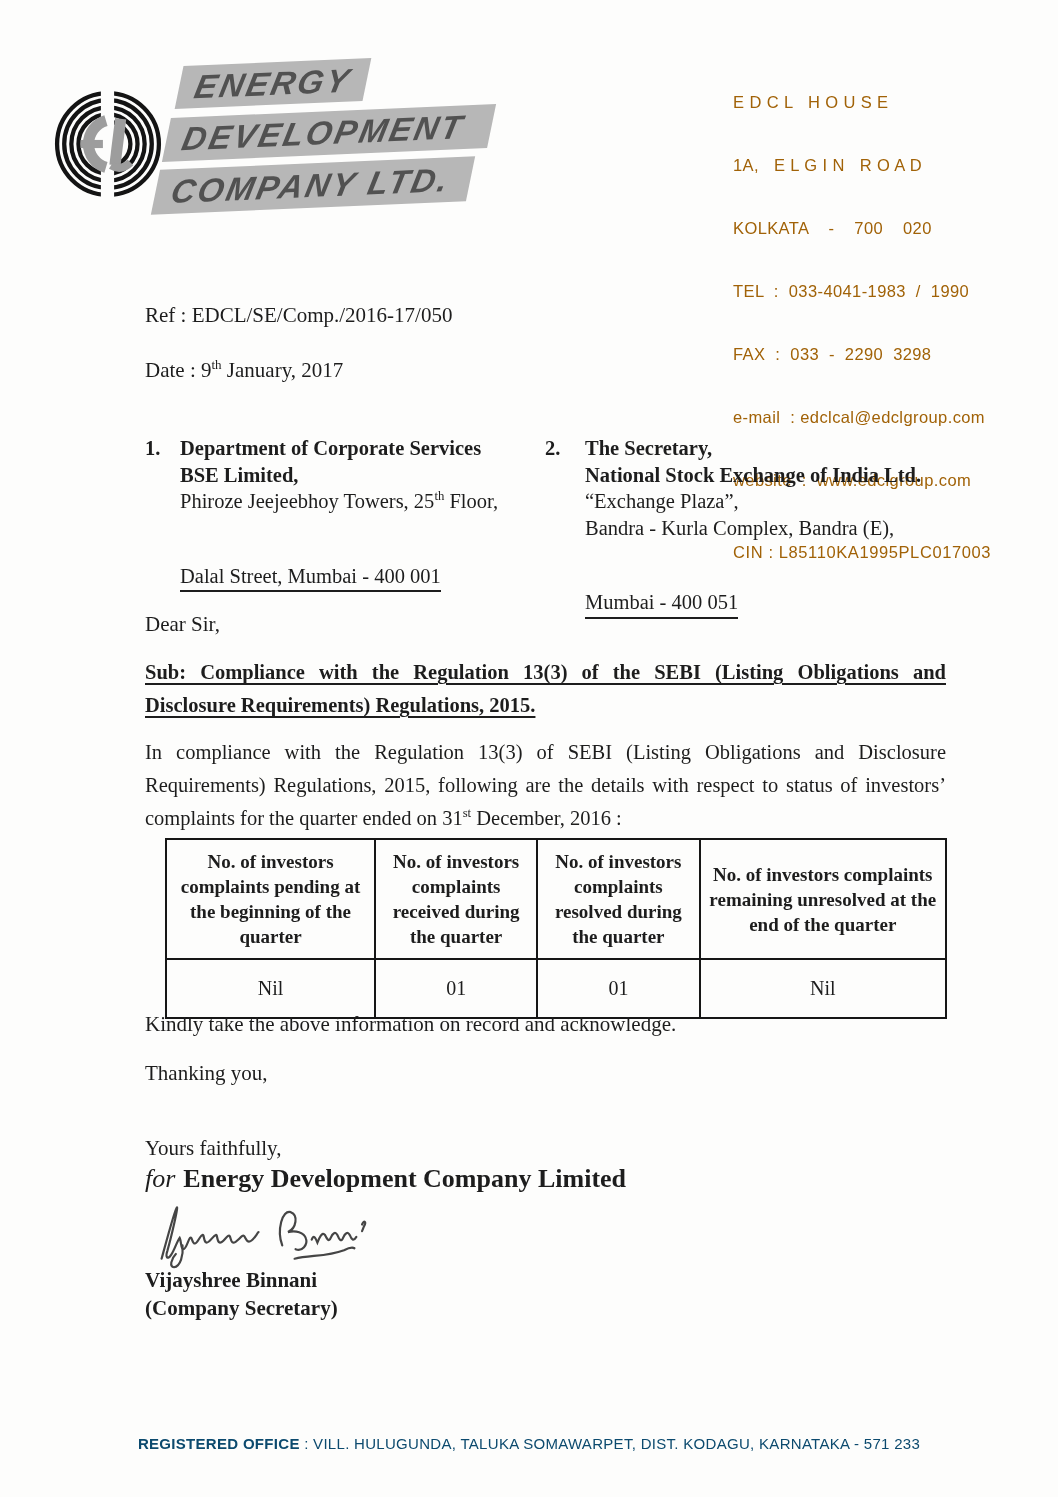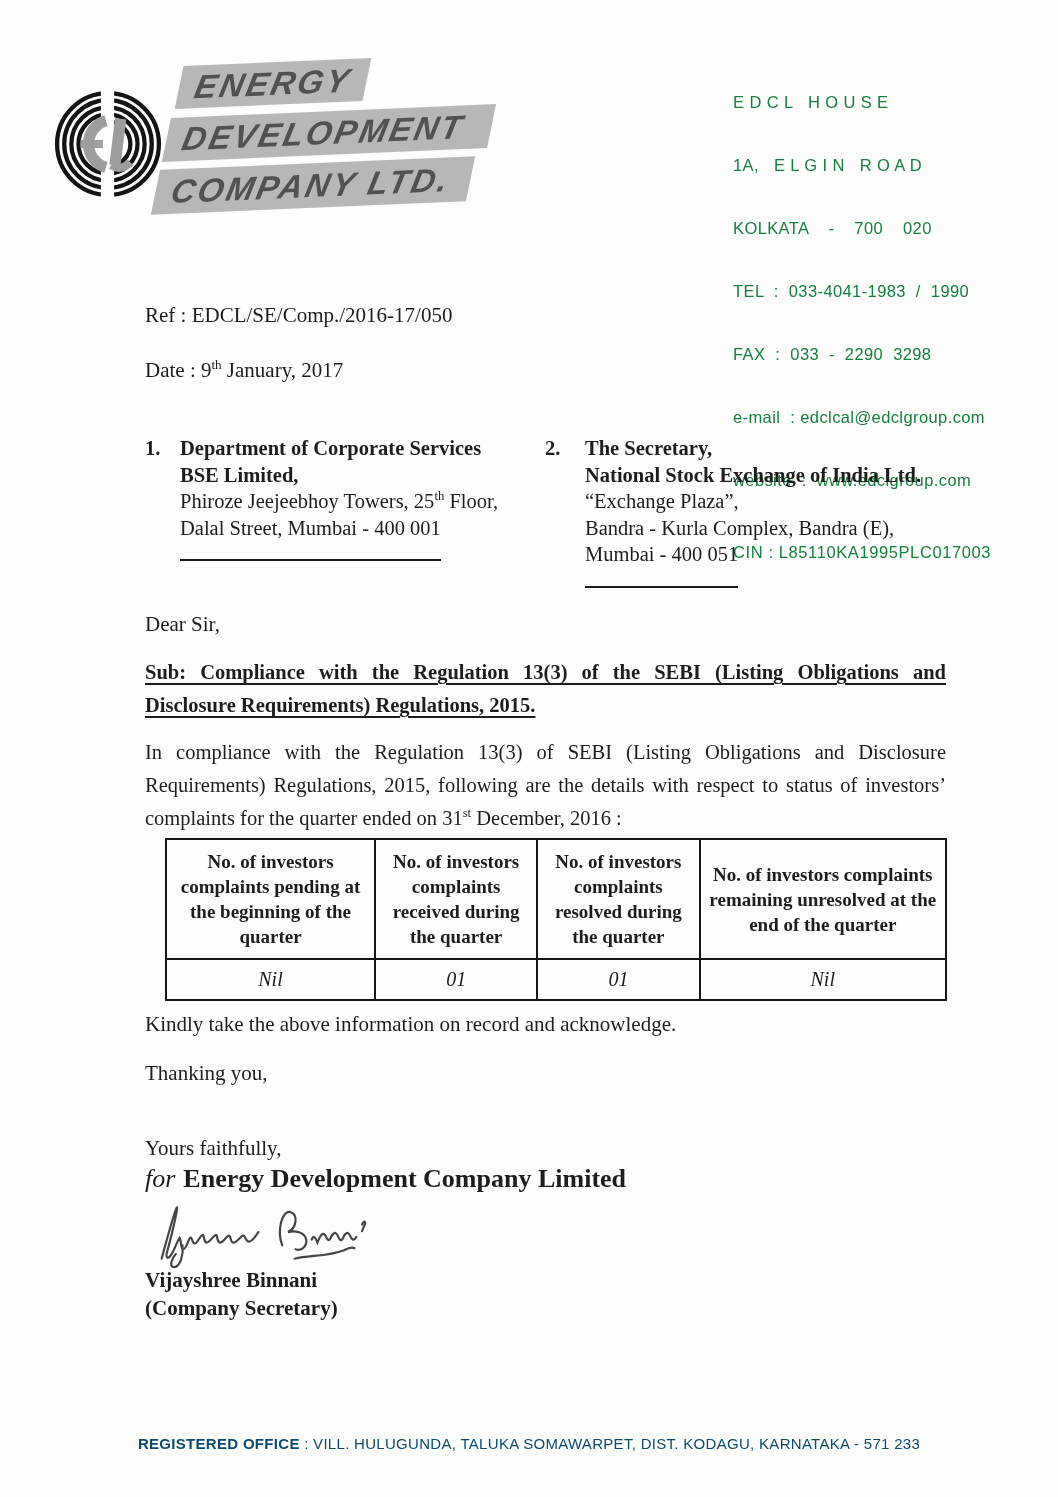--- a/index.html
+++ b/index.html
@@ -21,52 +21,52 @@
     font-family:"Liberation Sans", sans-serif; font-style:italic; font-weight:800;
     font-size:33px; letter-spacing:2.5px; color:#515151; white-space:nowrap;
   }
   .bar1 { left:130px; top:6px;  width:186px; height:43px; }
   .bar2 { left:118px; top:55px; width:322px; height:44px; }
   .bar3 { left:107px; top:107px; width:312px; height:45px; }
 
   .contact {
     position:absolute; left:733px; top:50px; width:290px;
     font-family:"Liberation Sans", sans-serif; font-size:16.5px; line-height:21px;
-    color:#15803d; white-space:pre; letter-spacing:0.4px;
+    color:#a16207; white-space:pre; letter-spacing:0.4px;
   }
   .contact .cin { margin-top:9px; font-size:16.5px; letter-spacing:0.6px; }
 
   
   .abs { position:absolute; left:145px; }
   .ref  { top:303px; font-size:21px; }
   .date { top:358px; font-size:21px; }
   sup { font-size:0.62em; vertical-align:super; line-height:0; }
 
   .recip { top:435px; font-size:20.5px; line-height:26.5px; }
   .recip .num { position:absolute; left:0; top:0; }
   .recip .lines { margin-left:35px; }
   .r1 { left:145px; width:400px; }
   .r2 { left:545px; width:420px; }
   .r2 .lines { margin-left:40px; }
   .b { font-weight:bold; }
-  .u-line { display:inline-block; border-bottom:2px solid #1d1d1d; padding-bottom:18px; }
+  .u-line { display:inline-block; border-bottom:2px solid #1d1d1d; padding-bottom:1px;margin-top:48px; }
 
   .salutation { top:612px; font-size:21px; }
 
   .subject { top:656px; width:801px; font-size:20.5px; font-weight:bold; line-height:33px; }
   .subject .l1 { text-align:justify; text-align-last:justify; text-decoration:underline; text-underline-offset:4px; text-decoration-thickness:2px; }
   .subject .l2 span { text-decoration:underline; text-underline-offset:4px; text-decoration-thickness:2px; }
 
   .bodypara { top:736px; width:801px; font-size:20.5px; line-height:33px; text-align:justify; }
 
   .tbl-wrap { top:838px; width:802px;padding-left:20px; }
   table { width:100%; border-collapse:collapse; }
   td, th { border:2.5px solid #161616; text-align:center; vertical-align:middle; }
   th { font-size:19px; font-weight:bold; line-height:25px; padding:9px 6px; height:103px; }
-  td { font-size:20px; height:41px;font-style:italic; }
+  td { font-size:20px; height:59px; }
   .c1 { width:26.8%; } .c2 { width:20.8%; } .c3 { width:20.8%; } .c4 { width:31.6%; }
 
   .kindly   { top:1012px; font-size:21px; }
   .thanking { top:1061px; font-size:21px; }
   .yours    { top:1136px; font-size:21px; }
   .forline  { top:1164px; font-size:26px; }
   .forline .it { font-style:italic; margin-right:8px; }
   .forline .co { font-weight:bold; }
 
   .signature { top:1196px; left:150px; width:255px; height:76px; }

